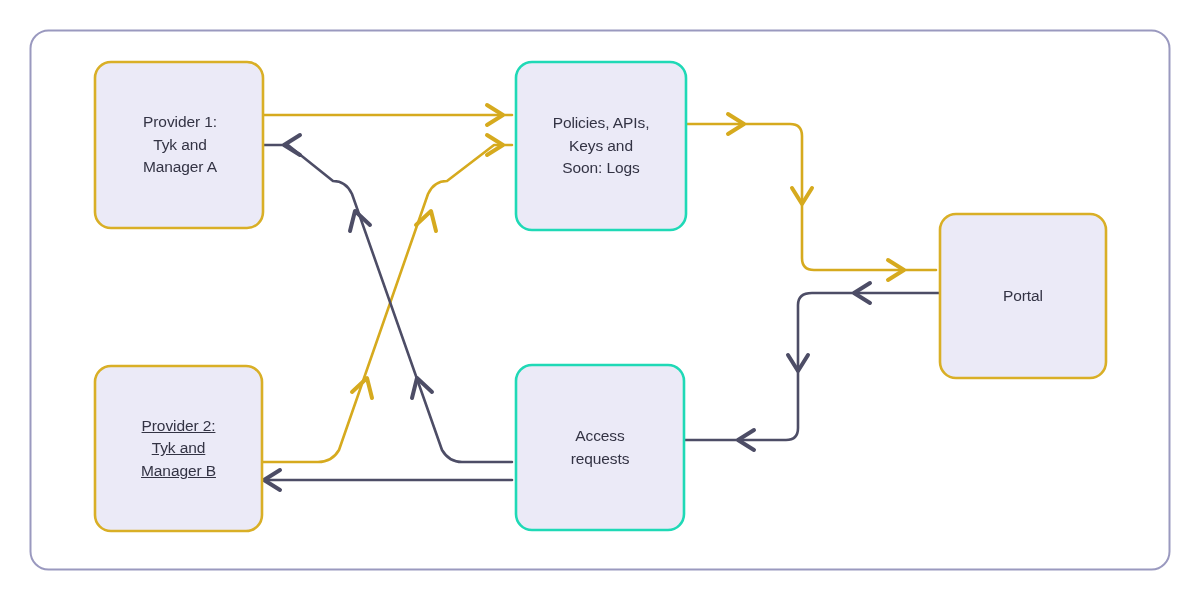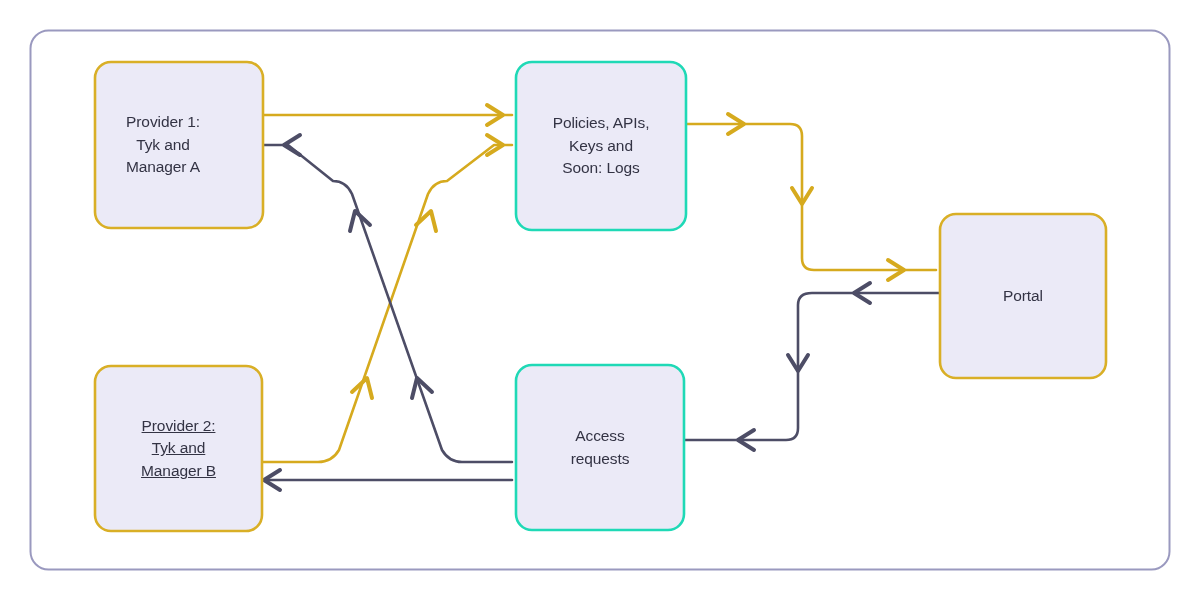--- a/index.html
+++ b/index.html
@@ -92,21 +92,21 @@
 
     <g>
       <rect x="95" y="62" width="168" height="166" rx="16" ry="16" fill="#ebeaf7" stroke="#d9af26" stroke-width="2.6"></rect>
       <rect x="516" y="62" width="170" height="168" rx="16" ry="16" fill="#ebeaf7" stroke="#1fd9b6" stroke-width="2.6"></rect>
       <rect x="940" y="214" width="166" height="164" rx="16" ry="16" fill="#ebeaf7" stroke="#d9af26" stroke-width="2.6"></rect>
       <rect x="95" y="366" width="167" height="165" rx="16" ry="16" fill="#ebeaf7" stroke="#d9af26" stroke-width="2.6"></rect>
       <rect x="516" y="365" width="168" height="165" rx="16" ry="16" fill="#ebeaf7" stroke="#1fd9b6" stroke-width="2.6"></rect>
     </g>
   </svg>
 
-  <div class="node-label" style="left:96px; top:62px; width:134px; height:166px;">Provider 1:
+  <div class="node-label" style="left:113px; top:62px; width:134px; height:166px;">Provider 1:
 Tyk and
 Manager A</div>
 
   <div class="node-label" style="left:516px; top:62px; width:170px; height:168px;">Policies, APIs,
 Keys and
 Soon: Logs</div>
 
   <div class="node-label" style="left:940px; top:214px; width:166px; height:164px;">Portal</div>
 
   <div class="node-label" style="left:95px; top:366px; width:167px; height:165px;text-decoration:underline;">Provider 2:

